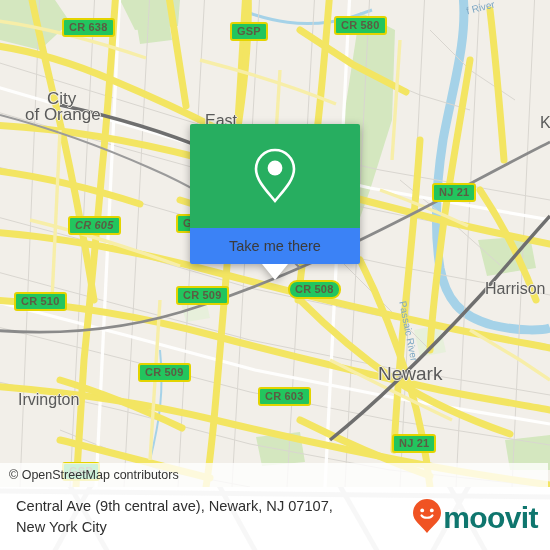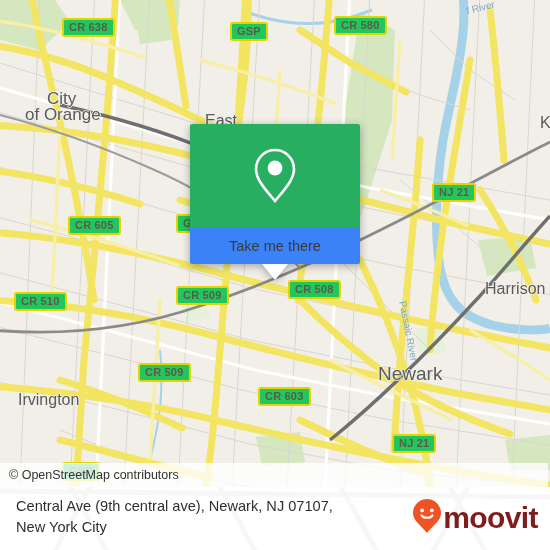--- a/index.html
+++ b/index.html
@@ -151,21 +151,21 @@
     position: absolute;
     right: 12px;
     top: 14px;
     display: flex;
     align-items: center;
     height: 34px;
   }
   .logo-word {
     font-size: 30px;
     font-weight: bold;
-    color: #7f1d1d;
+    color: #0f766e;
     letter-spacing: -0.6px;
     line-height: 30px;
     margin-left: 1px;
   }
 </style>
 </head>
 <body>
 
 <div id="root">
 
@@ -278,25 +278,25 @@
         <path d="M0 115 C50 128 100 146 150 168 C210 194 260 228 300 268" stroke="#9b9b9b" stroke-width="2"></path>
         <path d="M330 440 C380 400 430 350 478 298 C505 268 528 240 550 216" stroke="#6f6f6f" stroke-width="3.4"></path>
         <path d="M60 105 C110 116 160 130 208 150" stroke="#6f6f6f" stroke-width="3.4"></path>
       </g>
     </svg>
 
     <div class="road-label" style="left:62px;  top:18px;">CR 638</div>
     <div class="road-label" style="left:230px; top:22px;">GSP</div>
     <div class="road-label" style="left:334px; top:16px;">CR 580</div>
     <div class="road-label" style="left:432px; top:183px;">NJ 21</div>
-    <div class="road-label" style="left:68px;  top:216px;">CR 605</div>
+    <div class="road-label" style="left:68px;  top:216px;font-style:italic;">CR 605</div>
     <div class="road-label" style="left:176px; top:214px;">G</div>
     <div class="road-label" style="left:14px;   top:292px;">CR 510</div>
     <div class="road-label" style="left:176px; top:286px;">CR 509</div>
-    <div class="road-label" style="left:288px; top:280px;">CR 508</div>
+    <div class="road-label" style="left:288px; top:280px;border-radius:9px;">CR 508</div>
     <div class="road-label" style="left:138px; top:363px;">CR 509</div>
     <div class="road-label" style="left:258px; top:387px;">CR 603</div>
     <div class="road-label" style="left:392px; top:434px;">NJ 21</div>
     <div class="road-label" style="left:62px;  top:462px;">GSP</div>
 
     <div class="place-label place-city" style="left:47px;  top:90px;">City</div>
     <div class="place-label place-city" style="left:25px;  top:106px;">of Orange</div>
     <div class="place-label place-town" style="left:205px; top:113px;">East</div>
     <div class="place-label place-town" style="left:485px; top:281px;">Harrison</div>
     <div class="place-label place-city" style="left:378px; top:364px; font-size:19px;">Newark</div>

